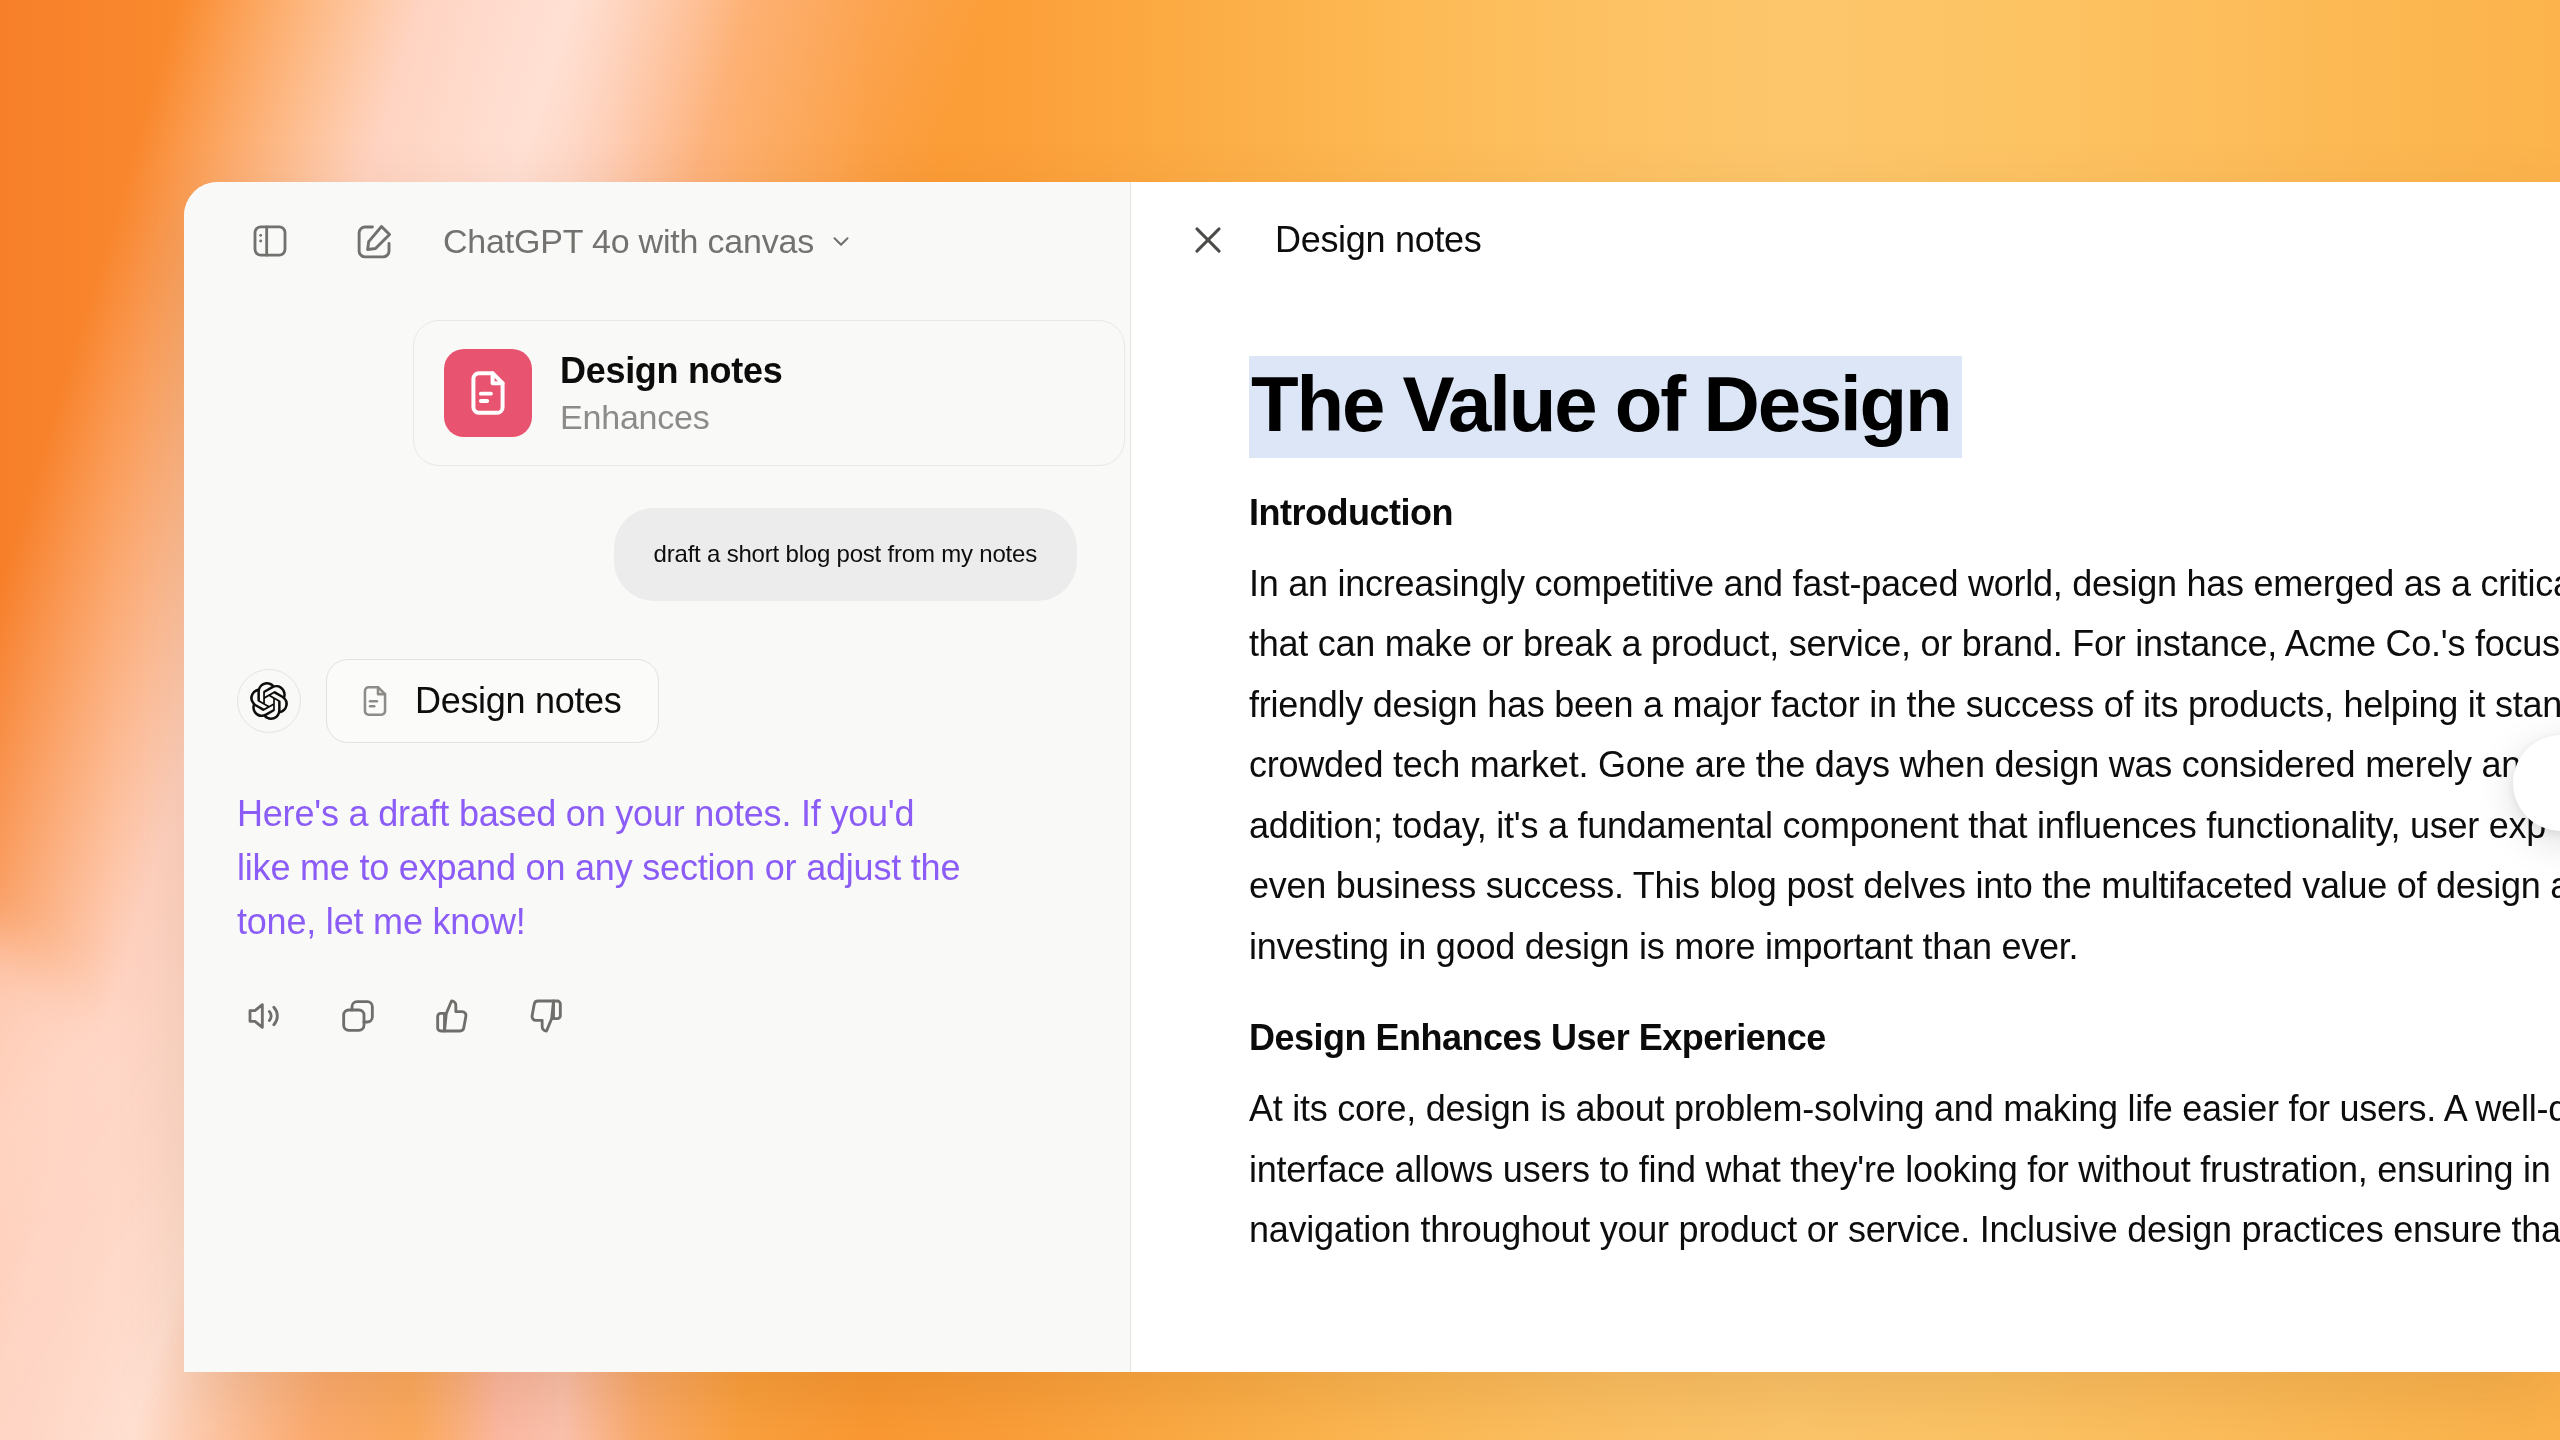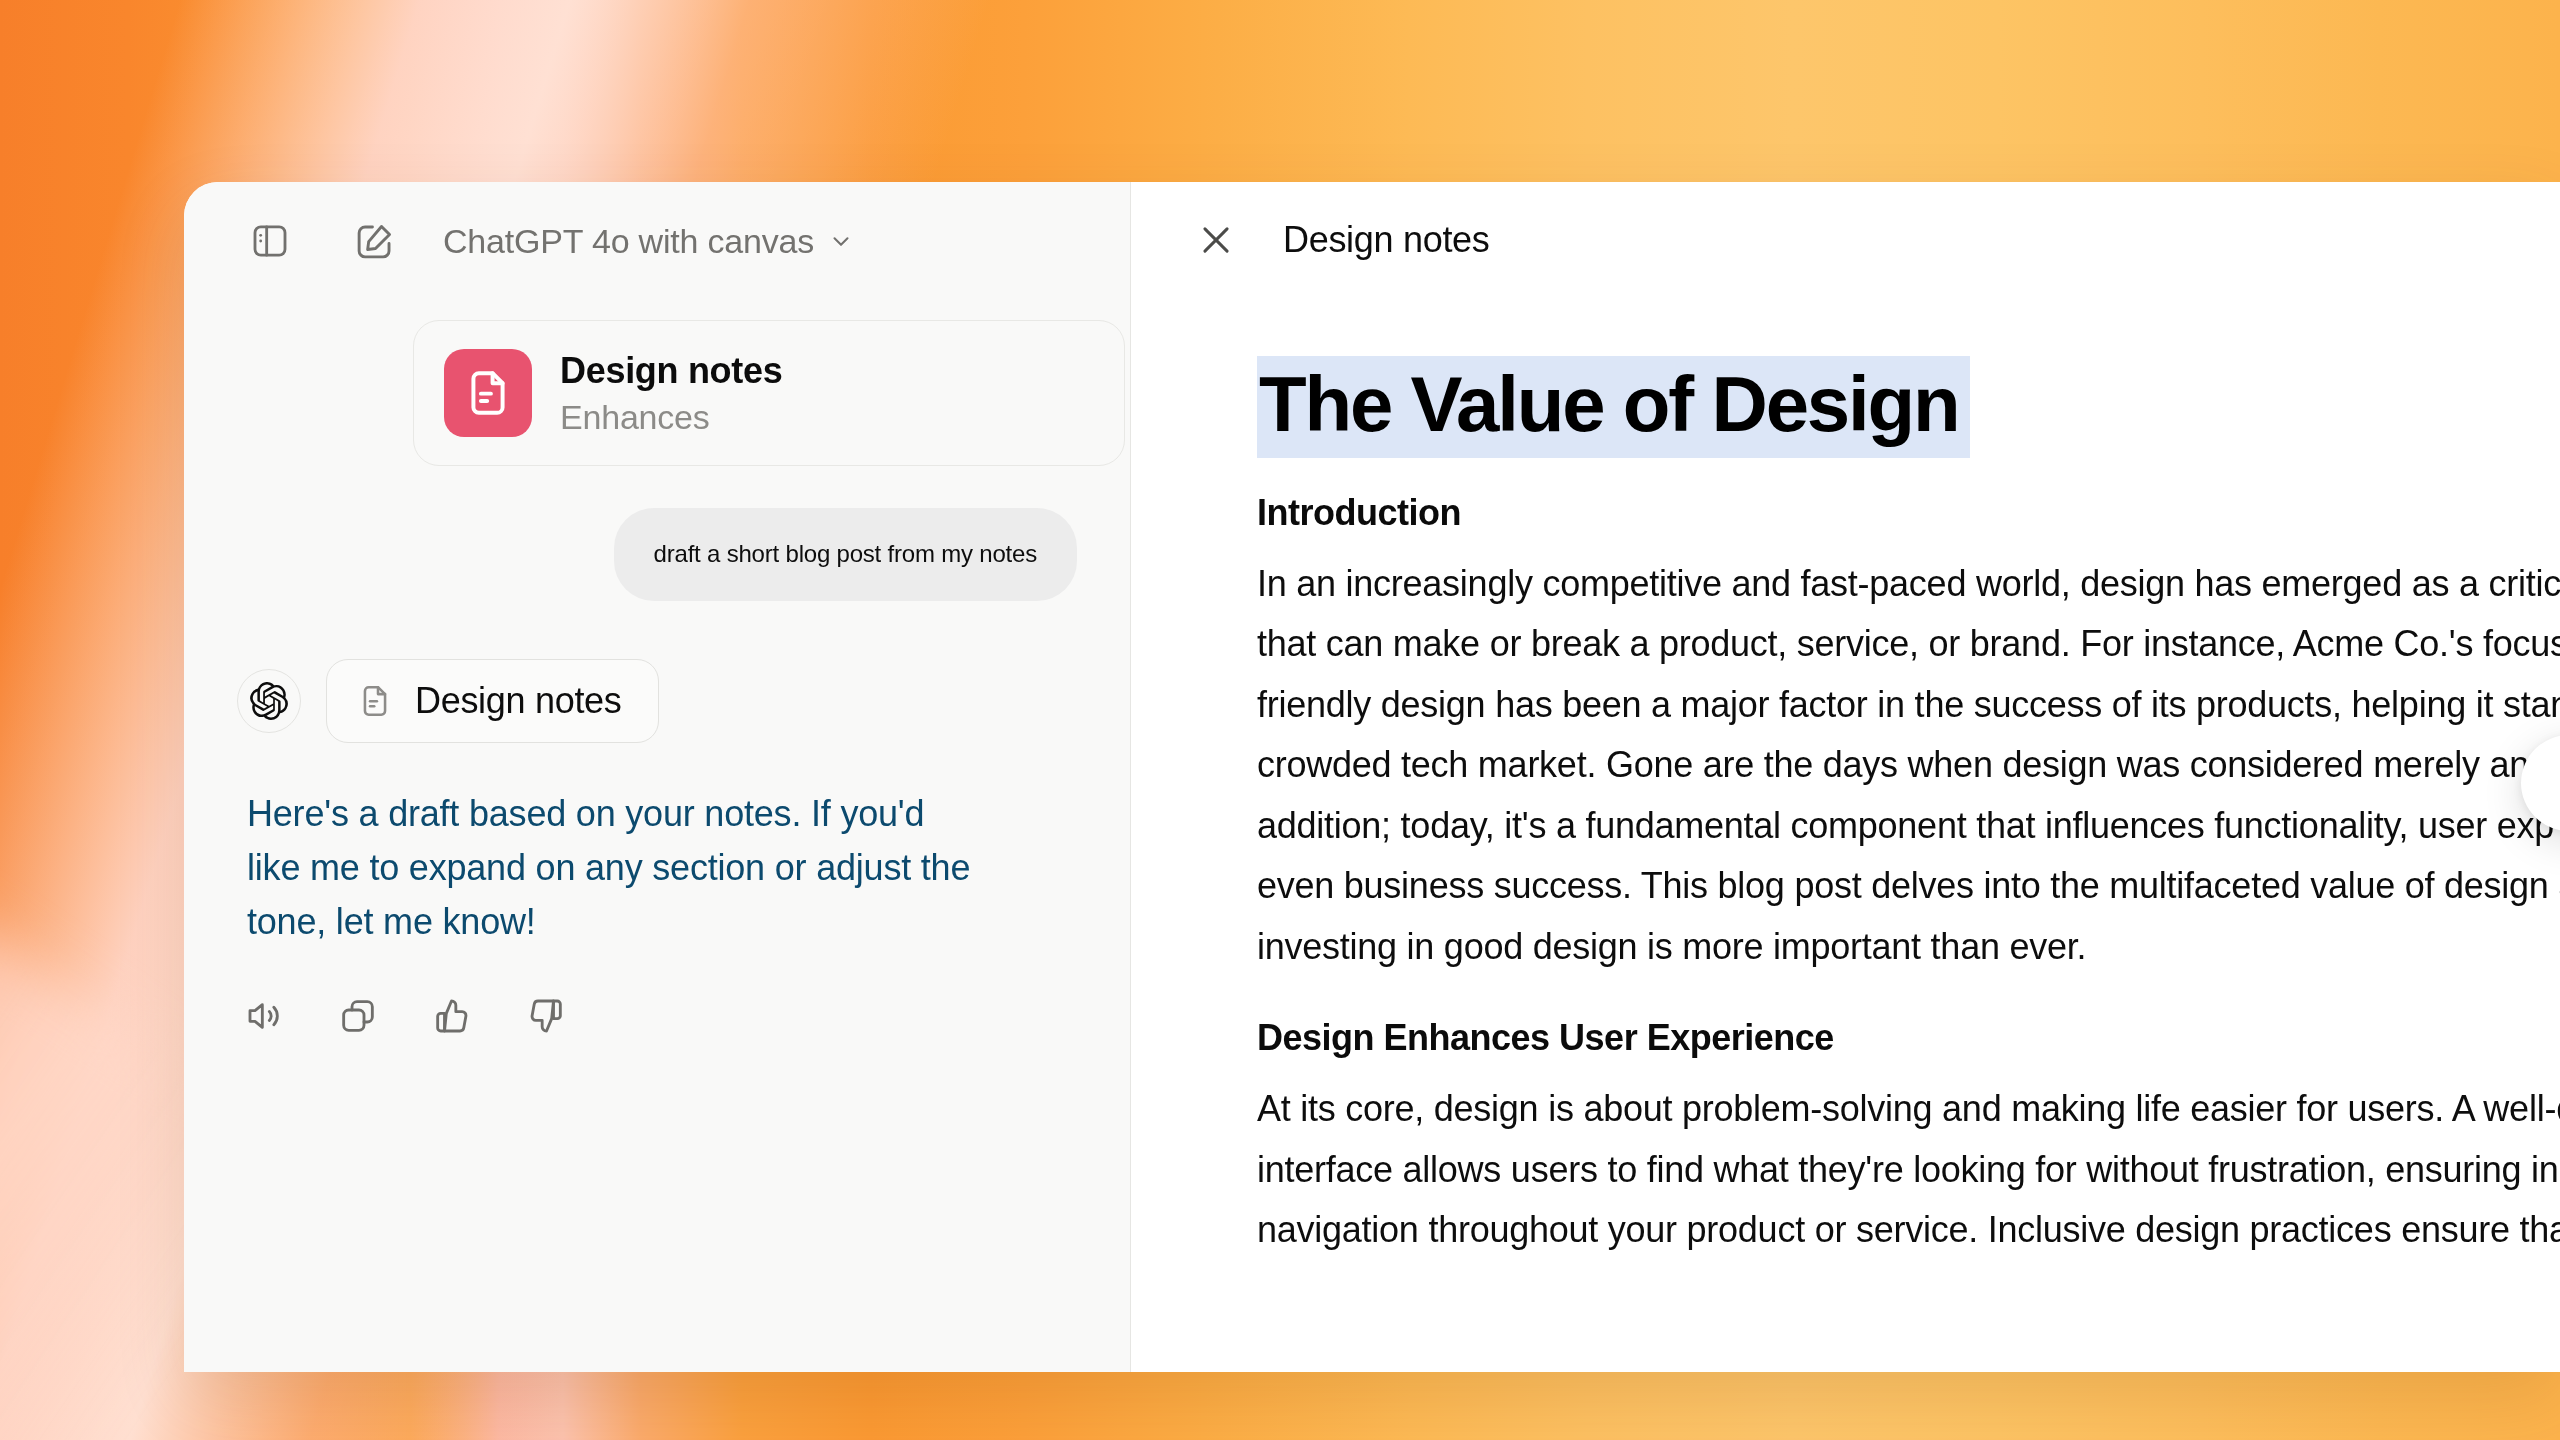--- a/index.html
+++ b/index.html
@@ -81,21 +81,20 @@
     position: absolute;
     left: 184px;
     top: 182px;
     width: 2376px;
     height: 1190px;
     background: #ffffff;
     border-radius: 34px 0 0 0;
     overflow: hidden;
     display: flex;
     box-shadow: 0 26px 70px rgba(120, 60, 10, 0.14);
-    gap: 8px;
   }
 
   
   #chat-panel {
     width: 947px;
     flex: 0 0 947px;
     background: #f9f9f8;
     border-right: 1px solid #e6e6e3;
     position: relative;
     overflow: hidden;
@@ -226,25 +225,25 @@
     background: #fbfbfa;
   }
   #assistant-doc-chip-label {
     font-size: 36px;
     color: #0d0d0d;
     letter-spacing: -0.3px;
   }
 
   #assistant-text {
     margin-top: 44px;
-    margin-left: 10px;
+    margin-left: 0;
     width: 730px;
     font-size: 36px;
     line-height: 1.5;
-    color: #0c4a6e;
+    color: #8b5cf6;
     letter-spacing: -0.2px;
   }
 
   #assistant-actions {
     margin-top: 40px;
     display: flex;
     gap: 40px;
     align-items: center;
   }
   .action-btn {

